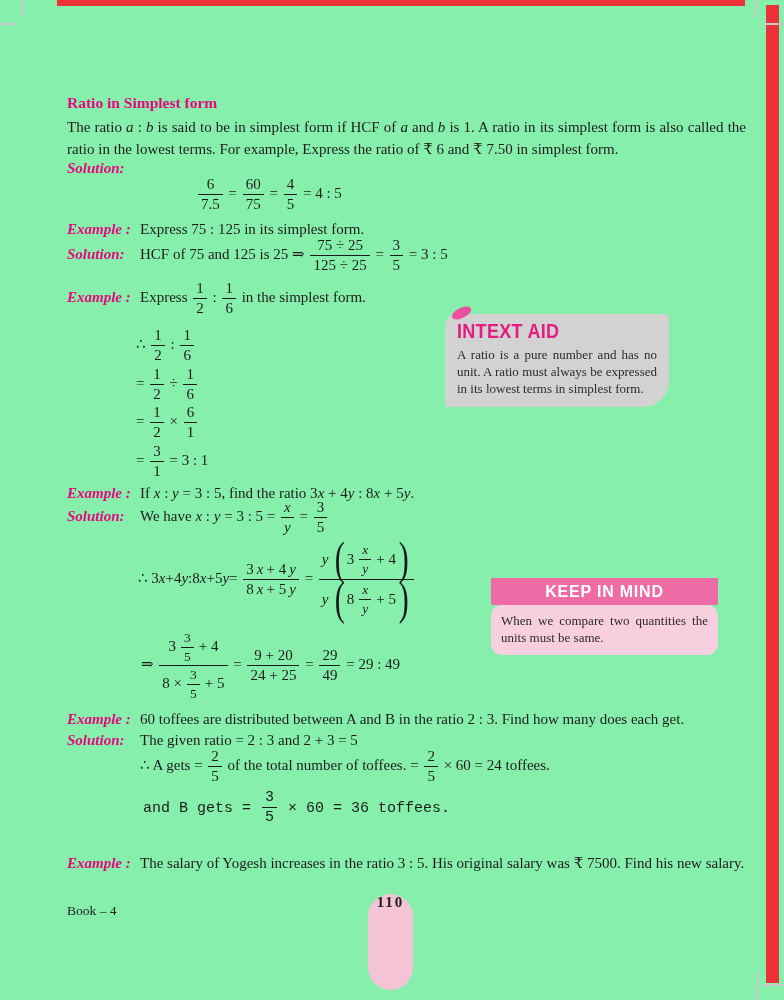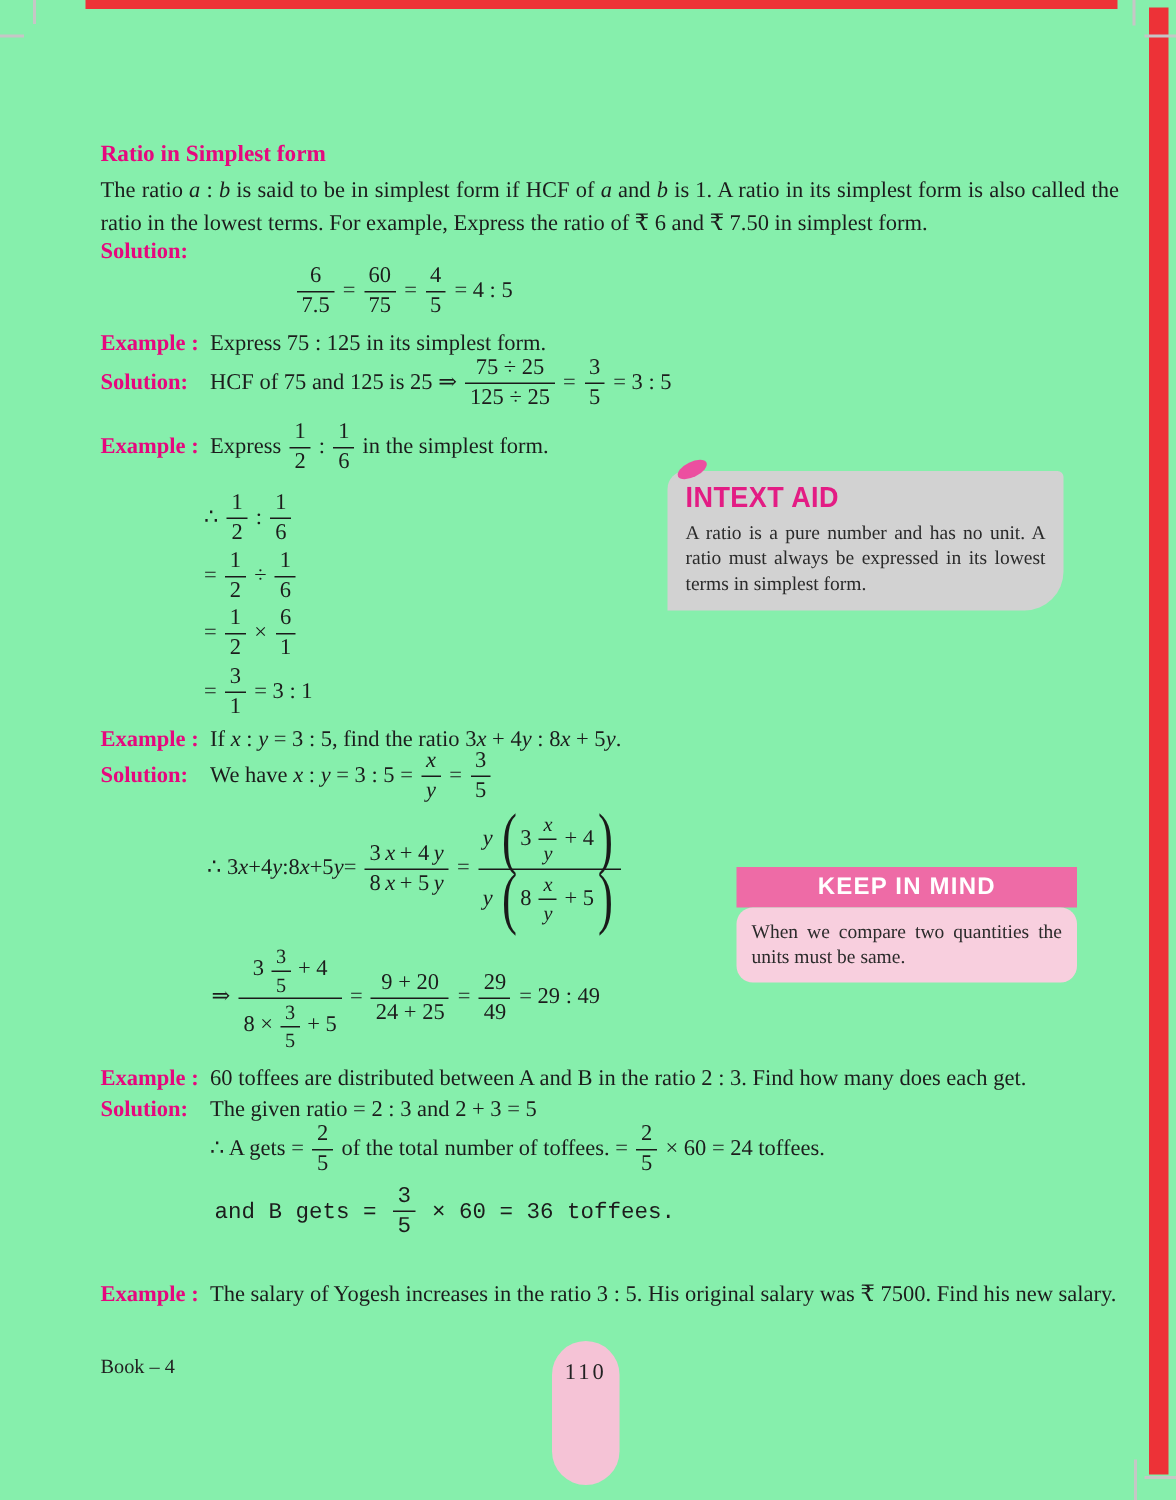--- a/index.html
+++ b/index.html
@@ -5,45 +5,45 @@
   html,body{margin:0;padding:0;background:#fff;}
   .page{position:relative;width:784px;height:1000px;background:#86efac;overflow:hidden;
         font-family:"Liberation Serif","DejaVu Serif","DejaVu Sans",serif;
         color:#1c1c1c;font-size:15px;}
   .abs{position:absolute;}
   
   .bar{position:absolute;background:#ed3237;}
   .crop{position:absolute;background:#c6c6c6;}
   .pill{position:absolute;left:368px;top:894px;width:45px;height:96px;background:#f5c3d6;
         border-radius:23px;text-align:center;}
-  .pill .num110{display:inline-block;margin-top:13px;font-weight:normal;letter-spacing:2px;
+  .pill .num110{display:inline-block;font-weight:bold;letter-spacing:2px;
         font-size:15px;color:#222;}
   
   .heading{position:absolute;left:67px;top:94px;font-weight:bold;color:#e6077e;font-size:15.5px;}
   .intro{position:absolute;left:67px;top:117px;width:679px;text-align:justify;
          line-height:21.5px;margin:0;}
   .row{position:absolute;left:67px;width:679px;display:flex;align-items:baseline;}
-  .lbl{flex:none;width:73px;font-weight:bold;color:#e6077e;}
+  .lbl{flex:none;width:73px;font-weight:bold;color:#e6077e;font-style:italic;}
   .rbody{flex:1;}
   .mathline{position:absolute;white-space:nowrap;}
   .workline{white-space:nowrap;margin-bottom:1px;}
   
   .frac{display:inline-flex;flex-direction:column;vertical-align:middle;margin:0 2px;}
   .frac>.num{display:flex;align-items:center;justify-content:center;gap:3px;
              border-bottom:1px solid #1a1a1a;padding:0 3px 1px;line-height:1.15;}
   .frac>.den{display:flex;align-items:center;justify-content:center;gap:3px;
              padding:1px 3px 0;line-height:1.15;}
   .frac .frac{font-size:.9em;}
   
   .bp{display:inline-flex;align-items:center;vertical-align:middle;}
   .bp>.bpc{display:inline-flex;align-items:center;white-space:nowrap;gap:3px;}
   .bp>.bpp{display:inline-block;font-size:46px;line-height:.8;font-weight:400;
            transform:scaleX(.65);color:#1a1a1a;}
   
-  .intext{position:absolute;left:445px;top:314px;width:264px;box-sizing:border-box;
+  .intext{position:absolute;left:445px;top:314px;width:224px;box-sizing:border-box;
           background:#d2d2d2;border-radius:12px 4px 26px 0;padding:7px 12px 10px 12px;}
   .intext-title{font-family:"Liberation Sans","DejaVu Sans",sans-serif;font-weight:bold;
           font-size:18px;color:#e31c84;letter-spacing:.3px;transform:scaleY(1.08);
           transform-origin:left top;}
   .intext-body{margin-top:4px;font-size:13px;line-height:17px;text-align:justify;color:#2b2b2b;}
   .leaf{position:absolute;left:6px;top:-6px;width:21px;height:10px;background:#ec4fa0;
         border-radius:50%;transform:rotate(-26deg);}
   
   .kim{position:absolute;left:491px;top:578px;width:227px;box-sizing:border-box;}
   .kim-header{height:27px;line-height:27px;background:#ee6ba6;text-align:center;color:#fff;

